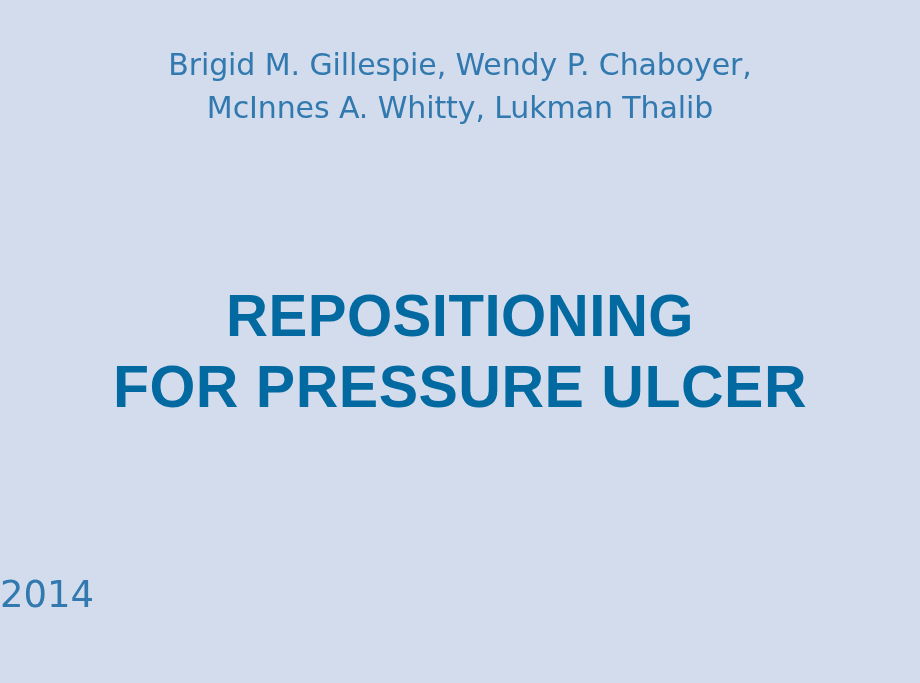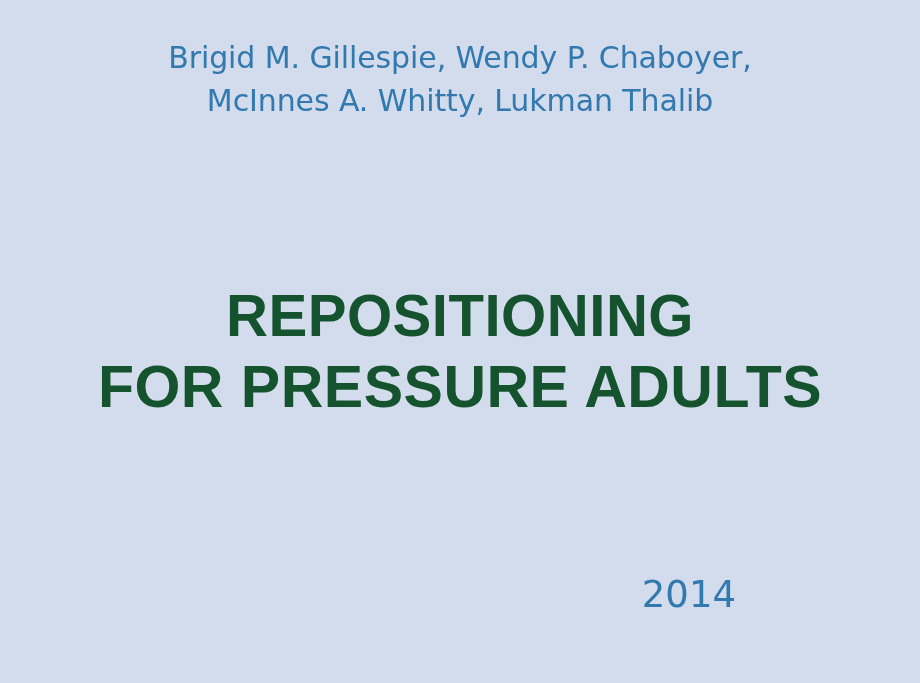--- a/index.html
+++ b/index.html
@@ -21,21 +21,21 @@
     height: 683px;
     background: #d2dced;
     box-sizing: border-box;
     overflow: hidden;
   }
 
   
   .authors {
     position: absolute;
     left: 0;
-    top: 36px;
+    top: 43px;
     width: 920px;
     text-align: center;
     color: #3179ae;
     font-family: "DejaVu Sans", sans-serif;
     font-size: 30px;
     font-weight: 400;
     line-height: 43px;
     letter-spacing: -0.1px;
   }
   .authors .aline {
@@ -43,21 +43,21 @@
     white-space: nowrap;
   }
 
   
   .title {
     position: absolute;
     left: 0;
     top: 281px;
     width: 920px;
     text-align: center;
-    color: #14532d;
+    color: #0369a1;
     font-family: "Liberation Sans Narrow", "Liberation Sans", sans-serif;
     font-weight: 700;
     font-size: 59px;
     line-height: 71px;
     letter-spacing: 0.5px;
   }
   .title .tline {
     display: block;
     white-space: nowrap;
   }
@@ -70,39 +70,39 @@
   .title .tline-3 {
     transform: scaleX(1.0);
   }
 
   
   .year {
     position: absolute;
     left: 0;
     top: 573px;
     width: 736px;
-    text-align: right;
+    text-align: left;
     color: #3179ae;
     font-family: "DejaVu Sans", sans-serif;
     font-size: 37px;
     font-weight: 400;
     line-height: 44px;
     white-space: nowrap;
   }
 </style>
 </head>
 <body>
 
 <div class="slide">
 
   <div class="authors">
     <span class="aline">Brigid M. Gillespie, Wendy P. Chaboyer,</span>
     <span class="aline">McInnes A. Whitty, Lukman Thalib</span>
   </div>
 
   <div class="title">
     <span class="tline tline-1">REPOSITIONING</span>
-    <span class="tline tline-2">FOR PRESSURE ADULTS</span>
+    <span class="tline tline-2">FOR PRESSURE ULCER</span>
   </div>
 
   <div class="year">2014</div>
 
 </div>
 
 </body></html>

